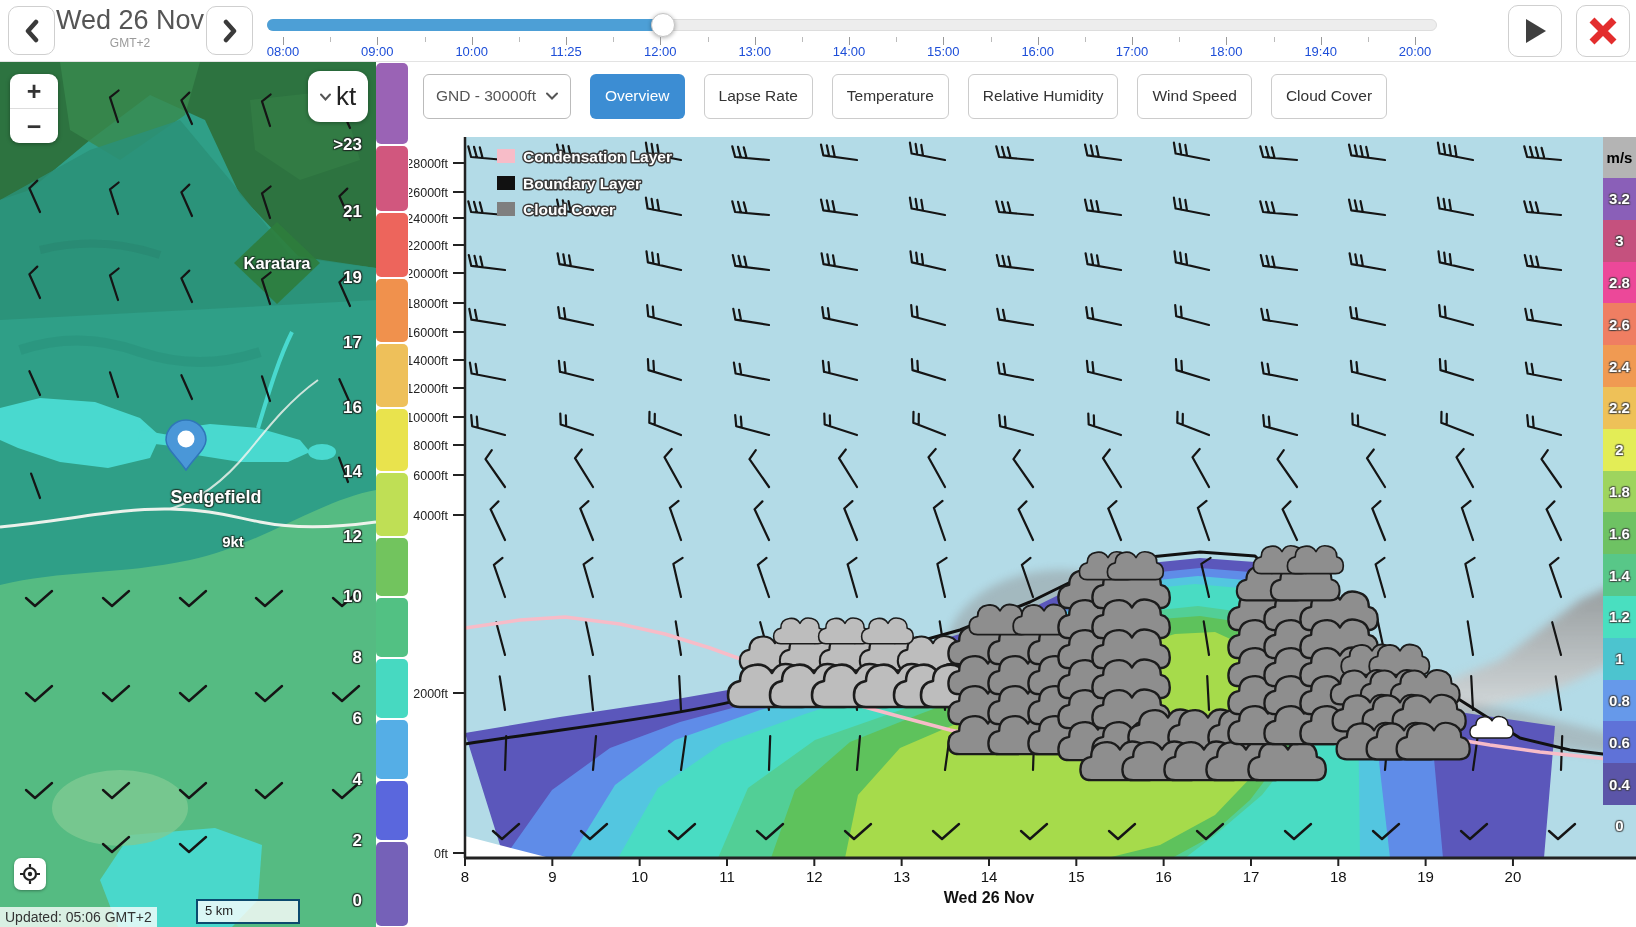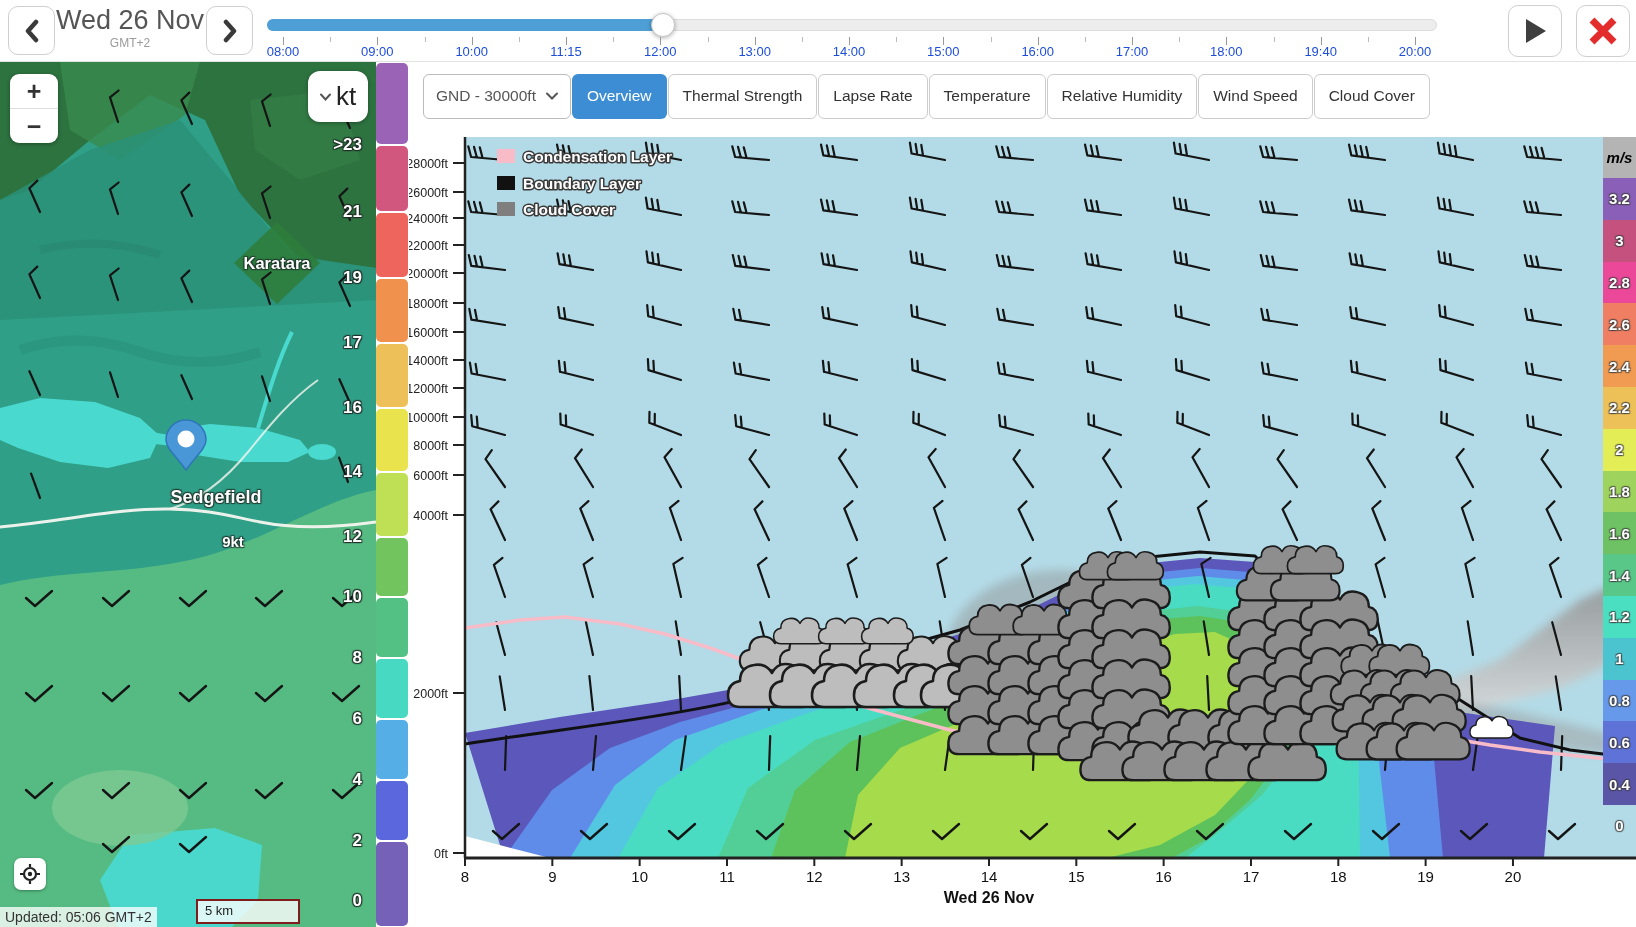--- a/index.html
+++ b/index.html
@@ -42,46 +42,46 @@
   #zoom-div { height:1px; background:#ddd; }
   #kt-btn { position:absolute; left:308px; top:9px; width:60px; height:51px; background:#fff; border-radius:12px;
     box-shadow:0 1px 4px rgba(0,0,0,.35); display:flex; align-items:center; justify-content:center; gap:5px;
     cursor:pointer; z-index:5; }
   #kt-btn .kt-text { font-size:26px; color:#222; }
   #locate-btn { position:absolute; left:14px; top:796px; width:32px; height:32px; background:#fff; border-radius:7px;
     box-shadow:0 1px 3px rgba(0,0,0,.35); display:flex; align-items:center; justify-content:center; cursor:pointer; z-index:5;}
   #updated-box { position:absolute; left:0px; top:845px; background:rgba(255,255,255,.78);
     font-size:14px; color:#333; padding:2px 5px; z-index:5; }
   #scale-box { position:absolute; left:196px; top:837px; width:104px; height:25px; background:rgba(255,255,255,.8);
-    border:2px solid #7f1d1d; font-size:13px; color:#222; padding-left:7px; line-height:20px; z-index:5; }
+    border:2px solid #0c4a6e; font-size:13px; color:#222; padding-left:7px; line-height:20px; z-index:5; }
 
   
   #windscale { position:absolute; left:376px; top:62px; width:33px; height:865px; background:#fff; z-index:6; }
   .ws-seg { position:absolute; left:0px; width:32px; border-radius:5px; }
   #ws-labels { position:absolute; left:326px; top:62px; width:46px; height:865px; z-index:7; pointer-events:none; }
   .ws-label { position:absolute; right:10px; transform:translateY(-50%); font-size:17px; font-weight:bold; color:#fff;
     text-shadow:-1px -1px 1px rgba(30,40,35,.85), 1px -1px 1px rgba(30,40,35,.85),
                 -1px 1px 1px rgba(30,40,35,.85), 1px 1px 1px rgba(30,40,35,.85); }
 
   
   #tabbar { position:absolute; left:409px; top:62px; width:1227px; height:68px; background:#fff;
-    display:flex; align-items:center; gap:1px; padding-left:14px; z-index:10; }
+    display:flex; align-items:center; gap:19px; padding-left:14px; z-index:10; }
   #layer-select { height:45px; min-width:140px; border:1px solid #bbb; border-radius:6px; background:#fff;
     display:flex; align-items:center; justify-content:space-between; padding:0 12px; gap:10px;
     font-size:15.5px; color:#555; cursor:pointer; }
   .tab { height:45px; border:1px solid #ccc; border-radius:6px; background:#fff; font-size:15.5px; color:#333;
     padding:0 14px; display:flex; align-items:center; cursor:pointer; white-space:nowrap; }
   .tab.active { color:#fff; border-color:transparent; }
 
   #chart-svg { position:absolute; left:409px; top:130px; z-index:1; }
 
   
   #colorbar { position:absolute; left:1603px; top:137px; width:33px; z-index:8; }
   #cb-header { position:absolute; left:0; top:0; width:33px; height:41px; background:#b4b4b4;
-    display:flex; align-items:center; justify-content:center; font-size:15px; font-weight:bold; color:#000;font-style:italic; }
+    display:flex; align-items:center; justify-content:center; font-size:15px; font-weight:bold; color:#000; }
   .cb-seg { position:absolute; left:0; width:33px; display:flex; align-items:center; justify-content:center;
     font-size:15px; font-weight:bold; color:#fff;
     text-shadow:-1px -1px 1px rgba(60,60,60,.7), 1px -1px 1px rgba(60,60,60,.7),
                 -1px 1px 1px rgba(60,60,60,.7), 1px 1px 1px rgba(60,60,60,.7); }
 </style>
 </head>
 <body>
 
 <div id="app">
 
@@ -108,21 +108,21 @@
         <div class="stick" style="left: 283px; height: 8px;"></div>
         <div class="slabel" style="left: 283px;">08:00</div>
         <div class="stick minor" style="left: 330.167px; height: 5px;"></div>
         <div class="stick" style="left: 377.334px; height: 8px;"></div>
         <div class="slabel" style="left: 377.334px;">09:00</div>
         <div class="stick minor" style="left: 424.501px; height: 5px;"></div>
         <div class="stick" style="left: 471.668px; height: 8px;"></div>
         <div class="slabel" style="left: 471.668px;">10:00</div>
         <div class="stick minor" style="left: 518.835px; height: 5px;"></div>
         <div class="stick" style="left: 566.002px; height: 8px;"></div>
-        <div class="slabel" style="left: 566.002px;">11:15</div>
+        <div class="slabel" style="left: 566.002px;">11:25</div>
         <div class="stick minor" style="left: 613.169px; height: 5px;"></div>
         <div class="stick" style="left: 660.336px; height: 8px;"></div>
         <div class="slabel" style="left: 660.336px;">12:00</div>
         <div class="stick minor" style="left: 707.503px; height: 5px;"></div>
         <div class="stick" style="left: 754.67px; height: 8px;"></div>
         <div class="slabel" style="left: 754.67px;">13:00</div>
         <div class="stick minor" style="left: 801.837px; height: 5px;"></div>
         <div class="stick" style="left: 849.004px; height: 8px;"></div>
         <div class="slabel" style="left: 849.004px;">14:00</div>
         <div class="stick minor" style="left: 896.171px; height: 5px;"></div>
@@ -294,21 +294,20 @@
     </div>
 
   <div id="tabbar">
     <div id="layer-select">
       <span>GND - 30000ft</span>
       <svg width="12" height="8" viewBox="0 0 12 8">
         <polyline points="1,1.5 6,6.5 11,1.5" fill="none" stroke="#555" stroke-width="2" stroke-linecap="round"></polyline>
       </svg>
     </div>
     <button class="tab active" style="background: rgb(60, 141, 211);">Overview</button>
-    <button class="tab">Thermal Strength</button>
     <button class="tab">Lapse Rate</button>
     <button class="tab">Temperature</button>
     <button class="tab">Relative Humidity</button>
     <button class="tab">Wind Speed</button>
     <button class="tab">Cloud Cover</button>
   </div>
 
   <svg id="chart-svg" width="1227" height="797" viewBox="409 130 1227 797">
     <defs>
       <linearGradient id="grayGrad" x1="0" y1="0" x2="0" y2="1">

